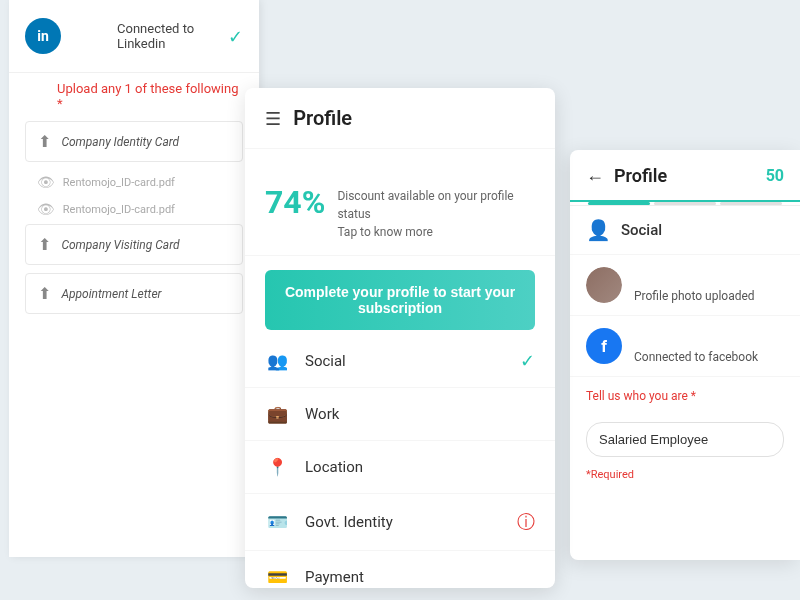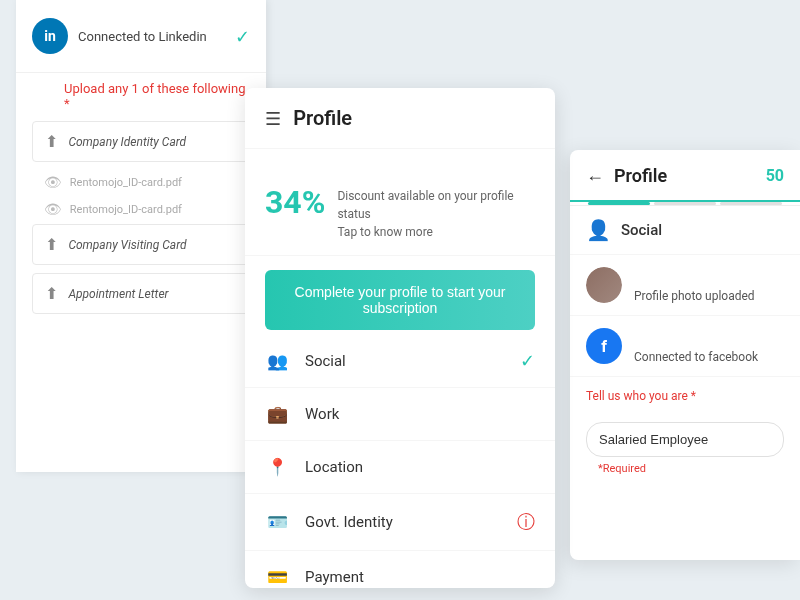--- a/index.html
+++ b/index.html
@@ -8,23 +8,23 @@
       background: #e8eef2;
       width: 800px;
       height: 600px;
       overflow: hidden;
       position: relative;
     }
 
     
     .left-panel {
       position: absolute;
-      left: 16px; top: 0;
+      left: 9px; top: 0;
       width: 250px;
-      height: 472px;
+      height: 557px;
       background: #fff;
       box-shadow: 2px 0 8px rgba(0,0,0,0.08);
       overflow: hidden;
     }
 
     .linkedin-bar {
       display: flex;
       align-items: center;
       padding: 18px 16px;
       border-bottom: 1px solid #f0f0f0;
@@ -37,20 +37,21 @@
       color: #fff;
       font-size: 14px;
       font-weight: bold;
       margin-right: 10px;
       flex-shrink: 0;
     }
     .linkedin-text {
       font-size: 13px;
       color: #444;
       flex: 1;
+      margin-left: 46px;
     }
     .check-icon {
       color: #26c6b0;
       font-size: 18px;
     }
 
     .company-details-section {
       padding: 16px 16px 8px;
     }
     .section-label {
@@ -162,21 +163,21 @@
 
     .cta-button {
       margin: 0 20px 4px;
       background: linear-gradient(90deg, #26c6b0, #4dd0c4);
       color: #fff;
       border: none;
       border-radius: 6px;
       padding: 14px;
       width: calc(100% - 40px);
       font-size: 14px;
-      font-weight: 400;
+      font-weight: 700;
       cursor: pointer;
       text-align: center;
     }
 
     .profile-menu {
       overflow-y: auto;
     }
     .menu-item {
       display: flex;
       align-items: center;
@@ -305,26 +306,25 @@
       margin-bottom: 19px;
     }
     .tell-us-label span { color: #e53935; }
     .tell-us-value {
       width: 100%;
       border: 1px solid #e0e0e0;
       border-radius: 16px;
       padding: 9px 12px;
       font-size: 13px;
       color: #333;
-      margin-bottom: 5px;
+      margin-bottom: 11px;
     }
     .required-note {
       font-size: 11px;
       color: #e53935;
-      margin-left: 12px;
     }
   </style>
 </head>
 <body>
 
 <div class="left-panel">
 
   <div class="linkedin-bar">
     <div class="linkedin-icon">
       <span>in</span>
@@ -366,21 +366,21 @@
 </div>
 
 <div class="middle-panel">
 
   <div class="profile-header">
     <span class="hamburger">☰</span>
     <span class="profile-title">Profile</span>
   </div>
 
   <div class="discount-bar">
-    <span class="percent-text">34%</span>
+    <span class="percent-text">74%</span>
     <div class="discount-info">
       <div>Discount available on your profile status</div>
       <div>Tap to know more</div>
     </div>
   </div>
 
   <div style="padding: 14px 0 0;">
     <button class="cta-button">Complete your profile to start your subscription</button>
   </div>
 

